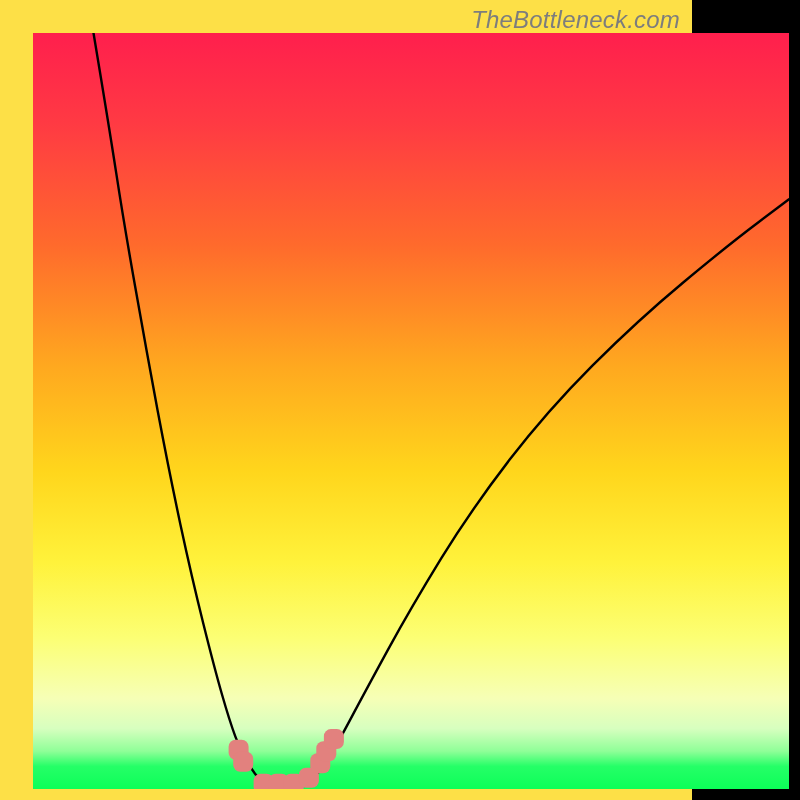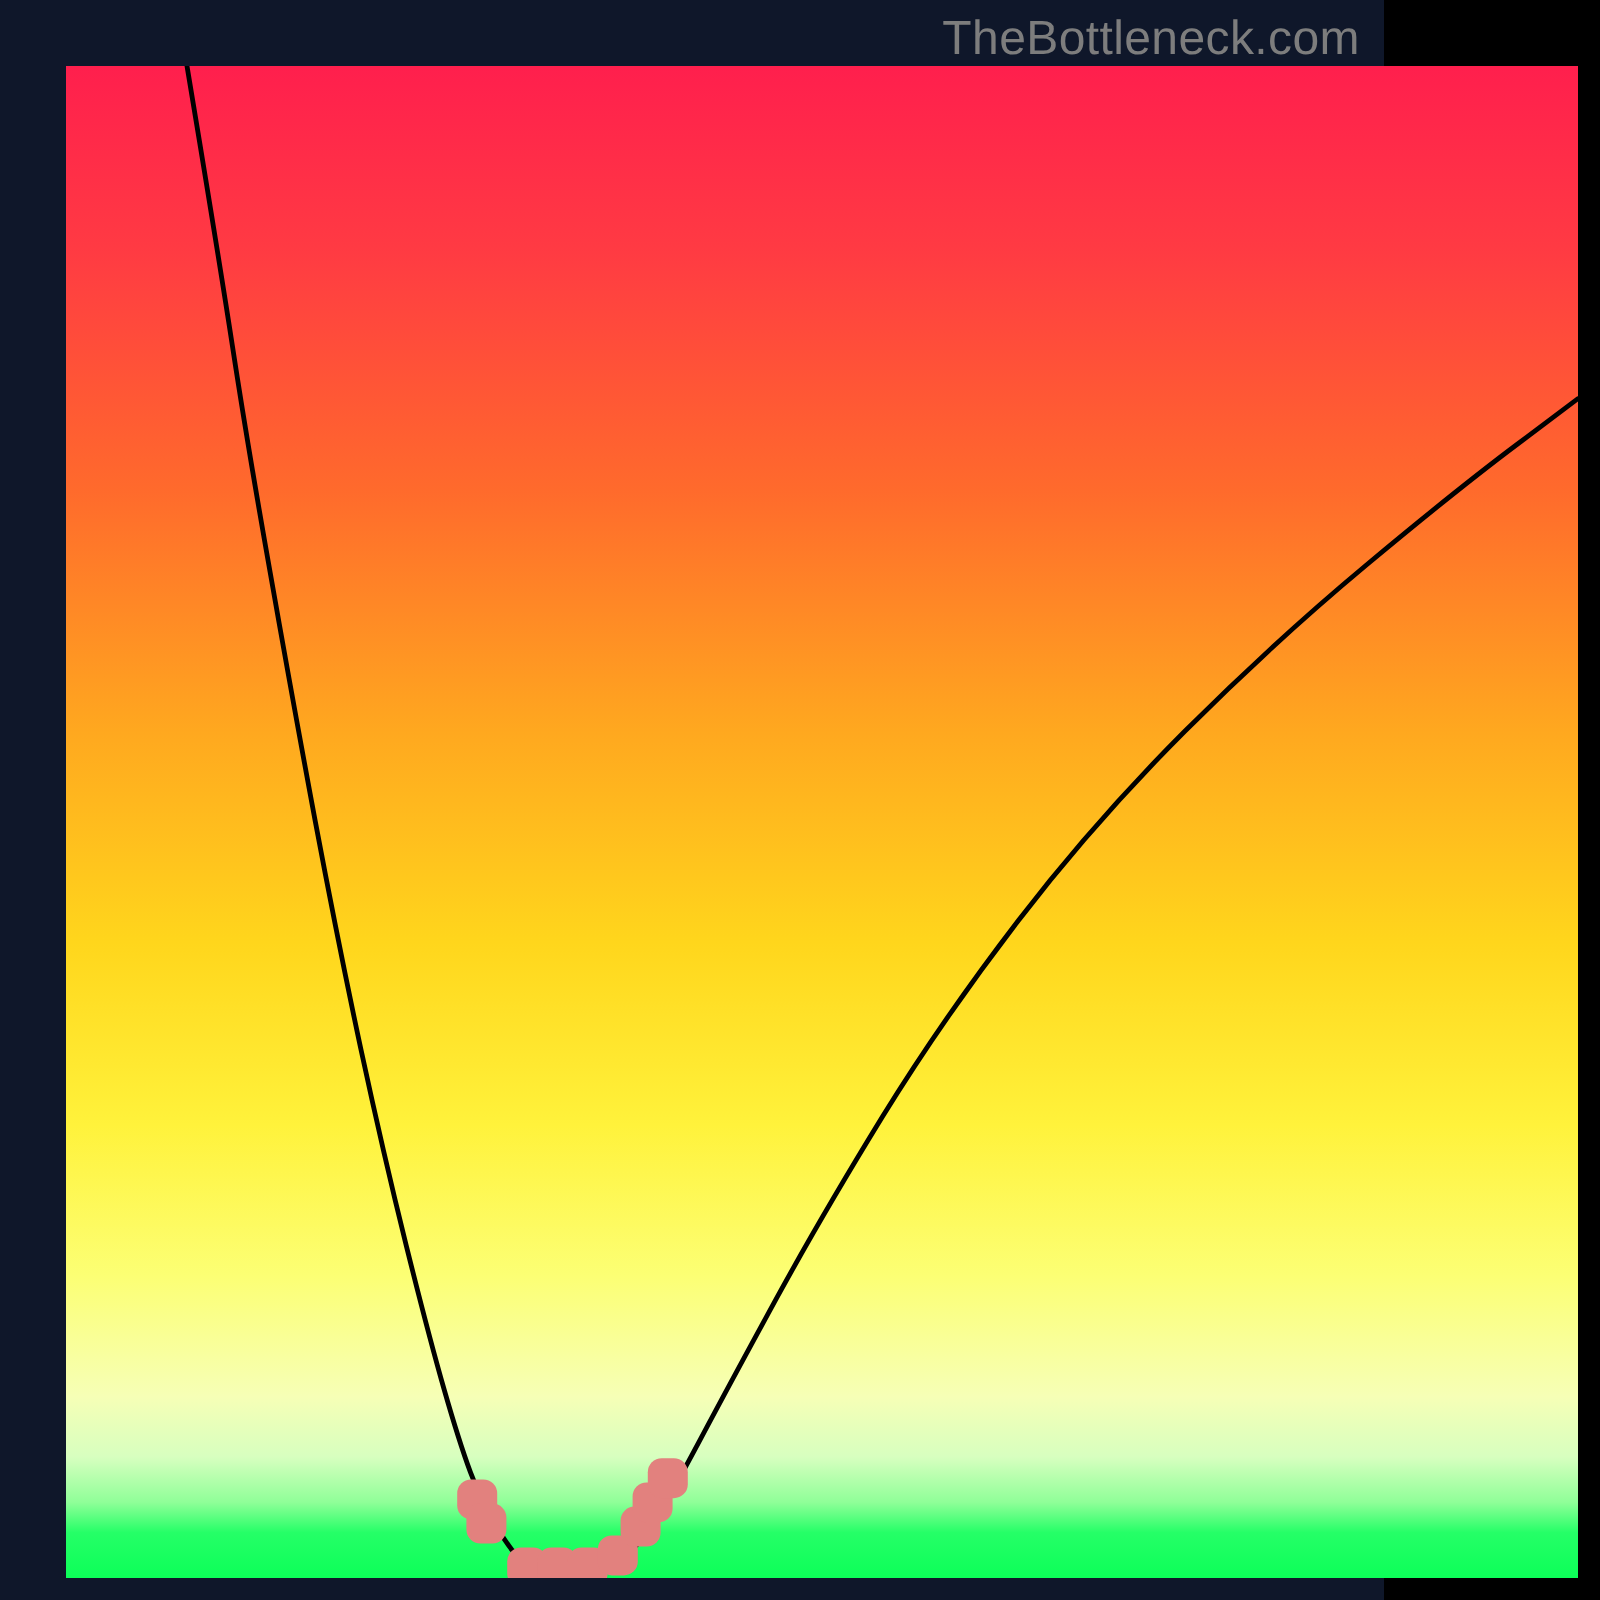--- a/index.html
+++ b/index.html
@@ -8,21 +8,22 @@
     width: 800px;
     height: 800px;
     background: #000;
     overflow: hidden;
     font-family: Arial, Helvetica, sans-serif;
   }
   .container {
     position: relative;
     width: 692px;
     height: 800px;
-    background: #0f172a;
+    background: #fde047;
+    font-style: italic;
   }
   .watermark {
     position: absolute;
     top: 6px;
     right: 12px;
     color: #7d7d7d;
     font-size: 24px;
     letter-spacing: 0.2px;
     font-weight: 400;
     z-index: 10;

